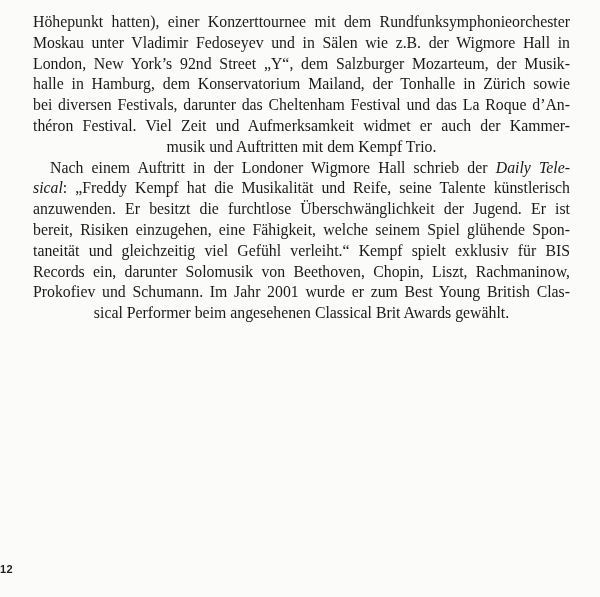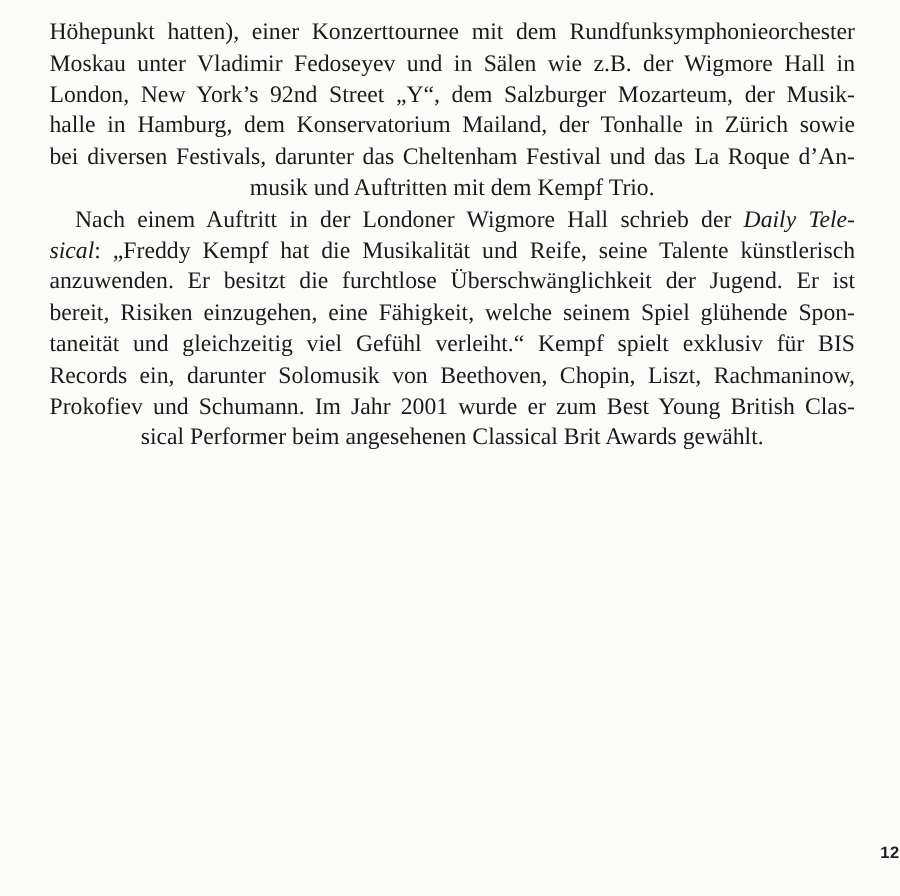--- a/index.html
+++ b/index.html
@@ -42,38 +42,39 @@
     text-indent: 17px;
   }
   .line em {
     font-style: italic;
   }
   .page-number {
     position: absolute;
     left: 0;
     right: 0;
     top: 563px;
-    text-align: right;
+    text-align: left;
     font-family: "Liberation Sans", sans-serif;
     font-weight: 700;
     font-size: 11px;
     letter-spacing: 0.5px;
     color: #1f1f1f;
   }
 </style>
 </head>
 <body>
 
 <div class="page">
   <div class="text-block">
       <div class="line j"><span>Höhepunkt hatten), einer Konzerttournee mit dem Rundfunksymphonieorchester</span></div>
       <div class="line j"><span>Moskau unter Vladimir Fedoseyev und in Sälen wie z.B. der Wigmore Hall in</span></div>
       <div class="line j"><span>London, New York’s 92nd Street „Y“, dem Salzburger Mozarteum, der Musik-</span></div>
       <div class="line j"><span>halle in Hamburg, dem Konservatorium Mailand, der Tonhalle in Zürich sowie</span></div>
       <div class="line j"><span>bei diversen Festivals, darunter das Cheltenham Festival und das La Roque d’An-</span></div>
+      <div class="line j"><span>théron Festival. Viel Zeit und Aufmerksamkeit widmet er auch der Kammer-</span></div>
       <div class="line"><span>musik und Auftritten mit dem Kempf Trio.</span></div>
       <div class="line j indent"><span>Nach einem Auftritt in der Londoner Wigmore Hall schrieb der </span><em>Daily Tele-</em></div>
       <div class="line j"><em>sical</em><span>: „Freddy Kempf hat die Musikalität und Reife, seine Talente künstlerisch</span></div>
       <div class="line j"><span>anzuwenden. Er besitzt die furchtlose Überschwänglichkeit der Jugend. Er ist</span></div>
       <div class="line j"><span>bereit, Risiken einzugehen, eine Fähigkeit, welche seinem Spiel glühende Spon-</span></div>
       <div class="line j"><span>taneität und gleichzeitig viel Gefühl verleiht.“ Kempf spielt exklusiv für BIS</span></div>
       <div class="line j"><span>Records ein, darunter Solomusik von Beethoven, Chopin, Liszt, Rachmaninow,</span></div>
       <div class="line j"><span>Prokofiev und Schumann. Im Jahr 2001 wurde er zum Best Young British Clas-</span></div>
       <div class="line"><span>sical Performer beim angesehenen Classical Brit Awards gewählt.</span></div>
     </div>

